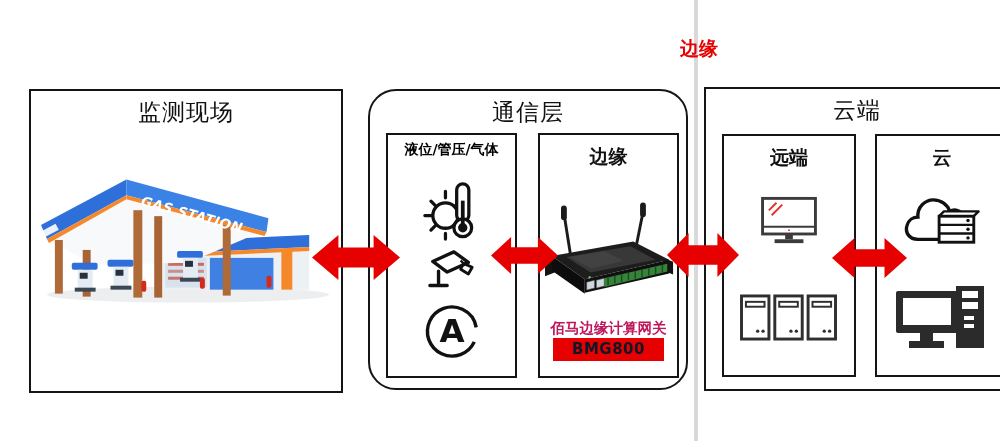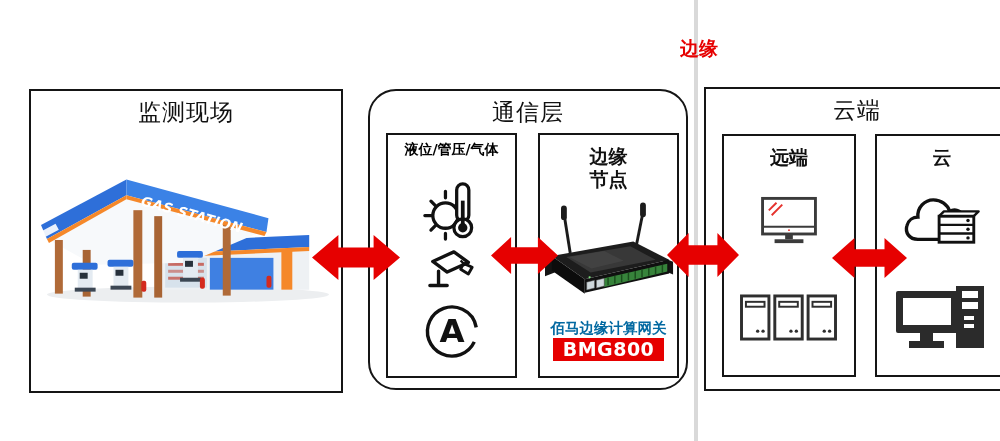--- a/index.html
+++ b/index.html
@@ -28,23 +28,23 @@
                  font-size:19px; font-weight:bold; color:#111; line-height:23px; }
   .sensor-text { position:absolute; top:5px; left:0; width:100%; text-align:center;
                  font-size:14px; font-weight:bold; color:#000000; line-height:19px; }
 
   .cicon { position:absolute; left:50%; transform:translateX(-50%); }
 
   .arrow { position:absolute; z-index:10; }
   .arrow svg { display:block; width:100%; height:100%; }
 
   .gw-caption { position:absolute; top:184px; left:0; width:100%; text-align:center;
-                font-size:14.5px; font-weight:bold; color:#0369a1;font-family:Liberation Mono, monospace; }
+                font-size:14.5px; font-weight:bold; color:#be185d;font-family:Liberation Mono, monospace; }
   .gw-badge { position:absolute; top:203px; left:13px; width:111px; height:23px;
-              background:var(--accent,#e60000); color:#ffffff; font-size:19px; font-weight:bold;
+              background:var(--accent,#e60000); color:#0f172a; font-size:15px; font-weight:bold;
               text-align:center; line-height:23px; letter-spacing:0.5px; }
 
   .gas-img { position:absolute; left:8px; top:76px; width:298px; height:142px; }
   .router-img { position:absolute; left:5px; top:66px; width:130px; height:108px; }
 </style>
 </head>
 <body>
 
 <div id="stage">
 
@@ -128,21 +128,20 @@
 
       <svg class="cicon" style="top:168px;" width="57" height="57" viewBox="0 0 58 58">
         <circle cx="29" cy="29" r="25" stroke="#111" stroke-width="3.5" fill="none" stroke-dasharray="141 16" transform="rotate(25 29 29)"></circle>
         <text x="29" y="40" text-anchor="middle" font-size="33" font-weight="bold" fill="#111">A</text>
       </svg>
     </div>
 
     <div class="inner-box" id="edge-box">
       <div class="inner-title">
         <div>边缘</div>
-        <div>节点</div>
       </div>
 
       <svg class="router-img" viewBox="0 0 134 108">
         <line x1="26" y1="52" x2="20" y2="14" stroke="#1b1b1b" stroke-width="3"></line>
         <rect x="16.5" y="3" width="6" height="15" rx="3" fill="#1b1b1b"></rect>
         <line x1="94" y1="45" x2="101" y2="10" stroke="#1b1b1b" stroke-width="3"></line>
         <rect x="98" y="0" width="6" height="15" rx="3" fill="#1b1b1b"></rect>
         <polygon points="0,60 10,56 10,72 0,76" fill="#141414"></polygon>
         <polygon points="122,57 132,61 132,74 122,70" fill="#141414"></polygon>
         <polygon points="7,55 91,40 128,59 41,79" fill="#1d1d1d"></polygon>

